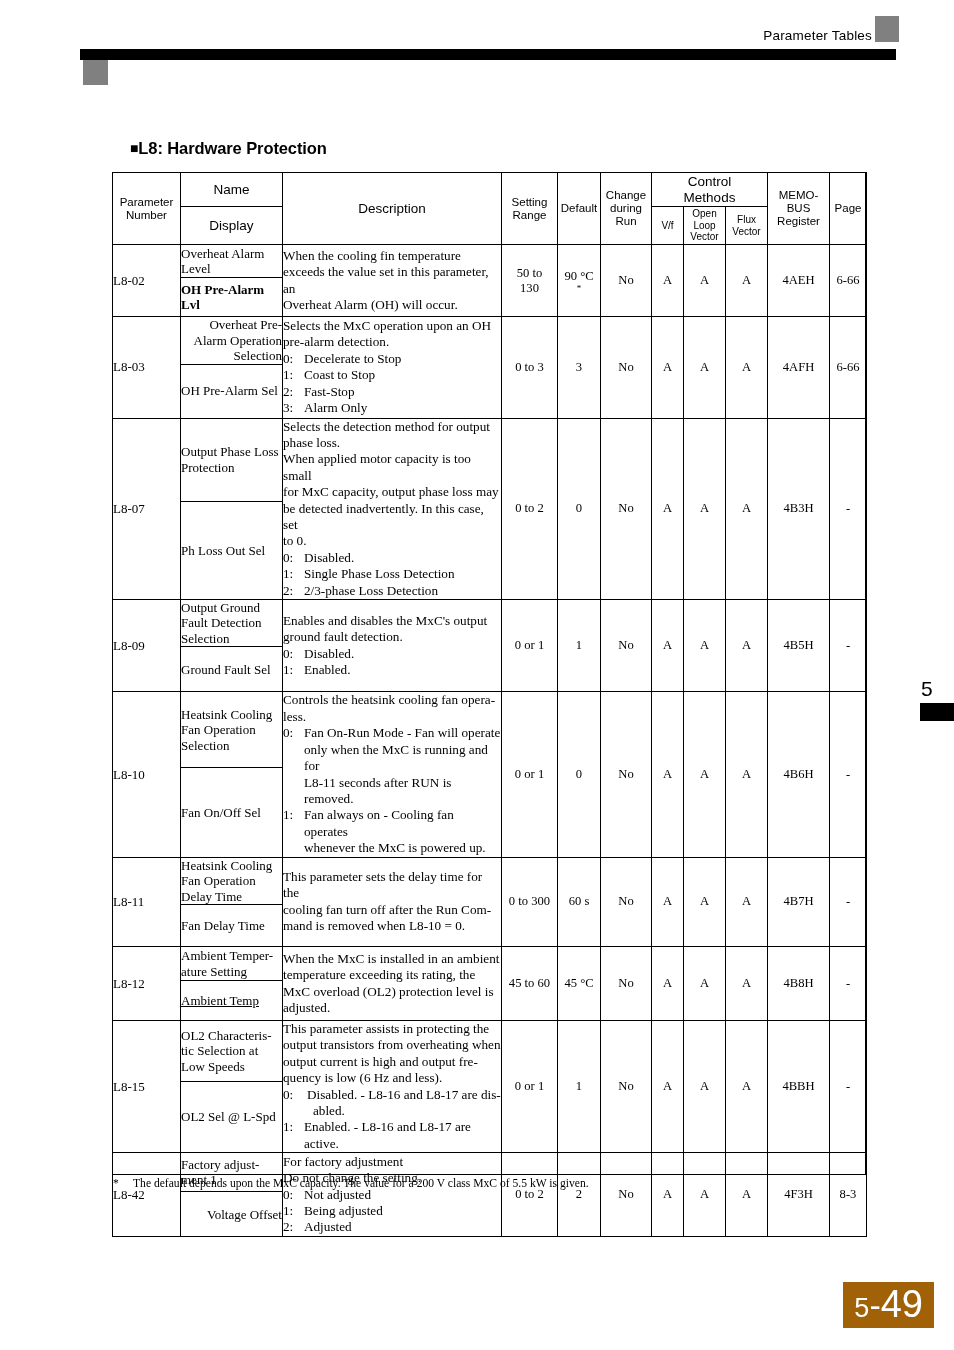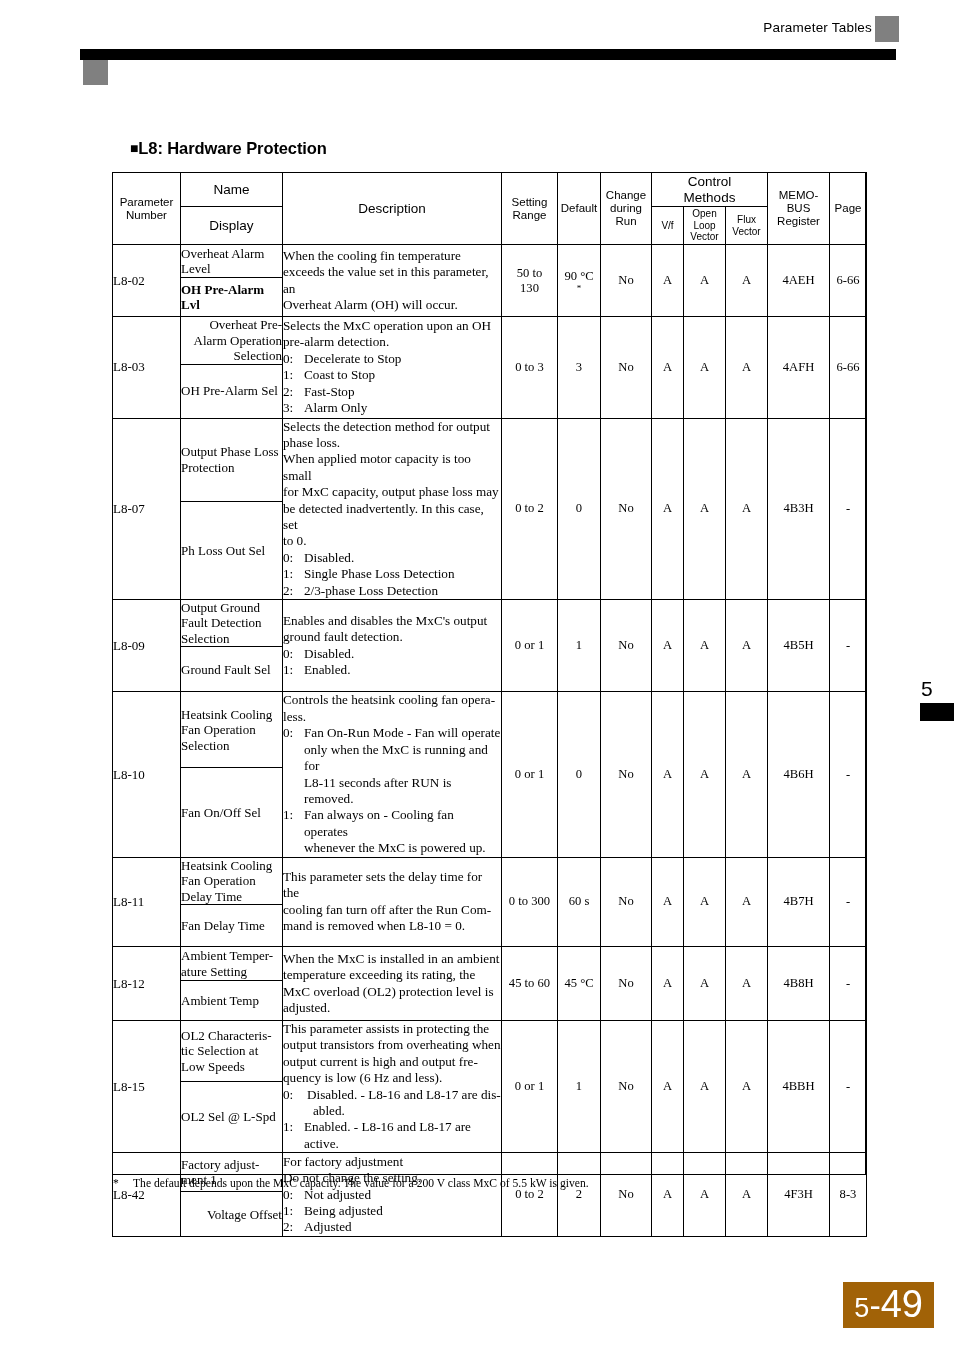--- a/index.html
+++ b/index.html
@@ -19,21 +19,21 @@
   
   #page-header {
     position: absolute;
     top: 0; left: 0;
     width: 954px;
     height: 90px;
   }
   #header-title {
     position: absolute;
     right: 82px;
-    top: 20px;
+    top: 28px;
     font-family: "Liberation Sans", "DejaVu Sans", sans-serif;
     font-size: 13.5px;
     letter-spacing: 0.2px;
     white-space: nowrap;
   }
   #header-tab-right {
     position: absolute;
     right: 55px;
     top: 16px;
     width: 24px;
@@ -468,21 +468,21 @@
         <td class="ctr" rowspan="2">45 to 60</td>
         <td class="ctr" rowspan="2">45 °C</td>
         <td class="ctr" rowspan="2">No</td>
         <td class="ctr" rowspan="2">A</td>
         <td class="ctr" rowspan="2">A</td>
         <td class="ctr" rowspan="2">A</td>
         <td class="ctr" rowspan="2">4B8H</td>
         <td class="ctr" rowspan="2">-</td>
       </tr>
       <tr>
-        <td class="display-cell" style="height: 39px;">Ambient Temp</td>
+        <td class="display-cell" style="height: 39px; text-decoration: underline;">Ambient Temp</td>
       </tr>
       <tr>
         <td class="param-num" rowspan="2">L8-15</td>
         <td class="name-cell" style="height: 59px;">OL2 Characteris-tic Selection at Low Speeds</td>
         <td class="desc-cell" rowspan="2">
           <span class="desc-line">This parameter assists in protecting the</span>
           <span class="desc-line">output transistors from overheating when</span>
           <span class="desc-line">output current is high and output fre-</span>
           <span class="desc-line">quency is low (6 Hz and less).</span>
           <span class="opt opt-wide"><span class="k">0:</span>Disabled. - L8-16 and L8-17 are dis-</span>

